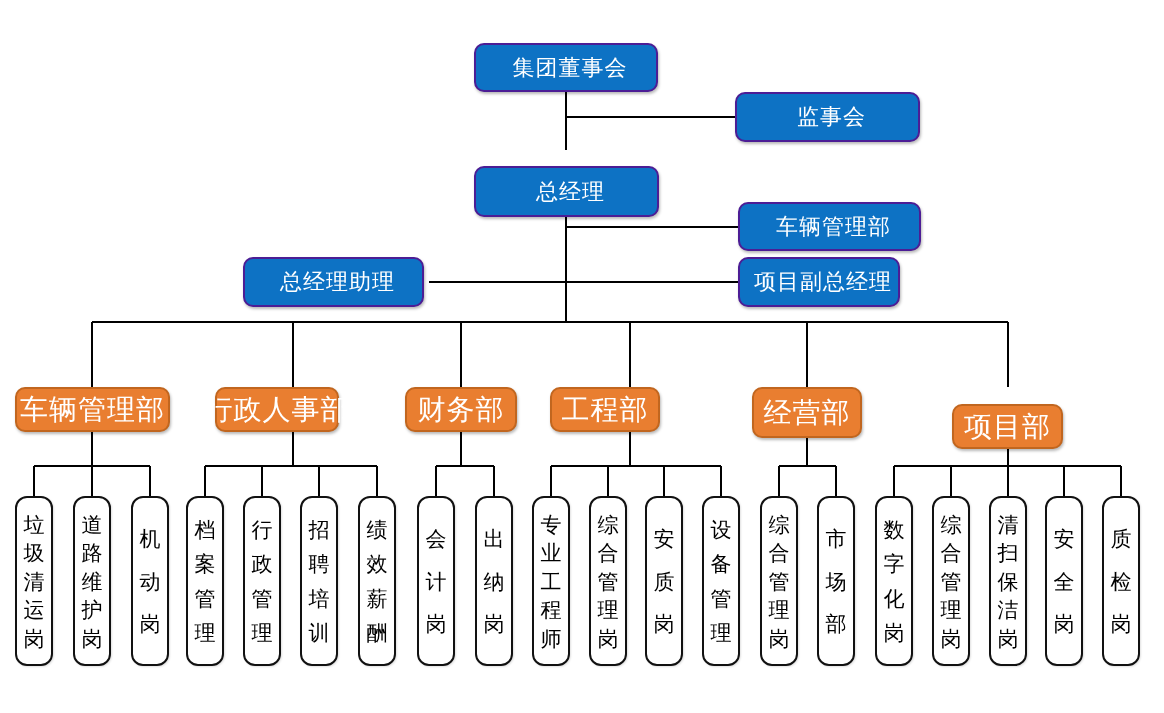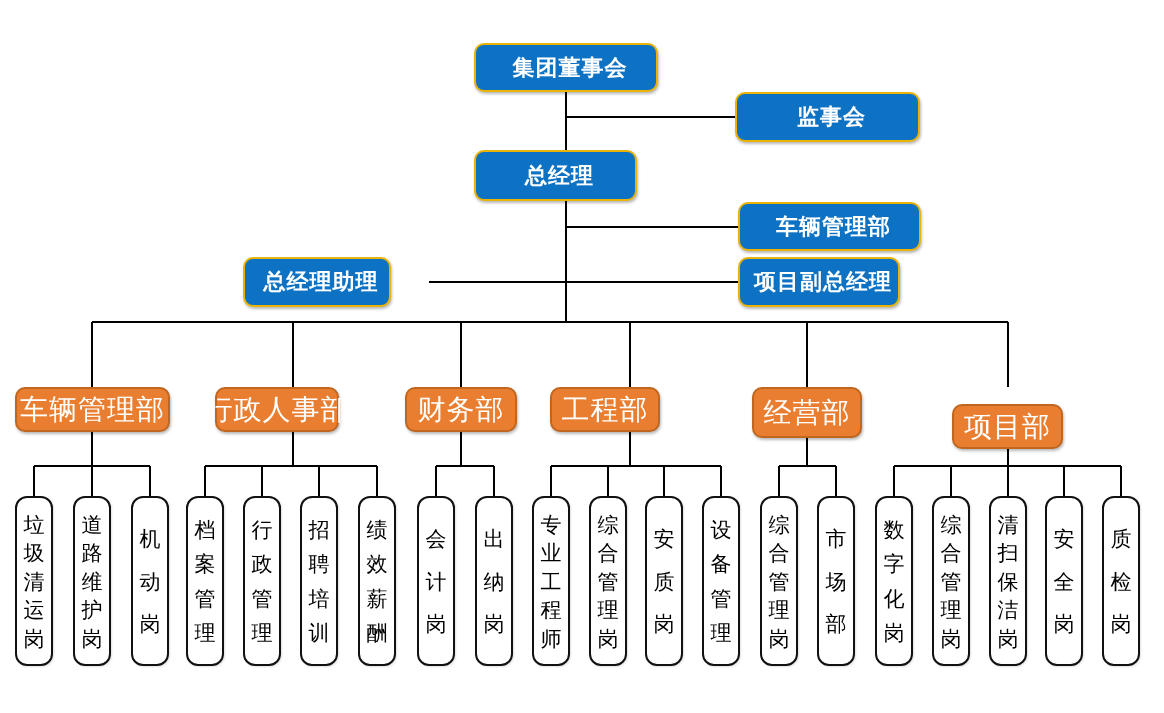--- a/index.html
+++ b/index.html
@@ -5,22 +5,22 @@
   * { margin:0; padding:0; box-sizing:border-box; }
   html,body { background:#ffffff; }
   body { font-family:"Liberation Sans", sans-serif; }
   .canvas { position:relative; width:1164px; height:713px; background:#ffffff; overflow:hidden; }
   .connectors { position:absolute; left:0; top:0; width:1164px; height:713px; }
   .node {
     position:absolute; display:flex; align-items:center; justify-content:center;
     text-align:center; white-space:nowrap;
   }
   .exec {
-    background:#0d72c4; border:2px solid #eab308; border-radius:10px;
-    color:#ffffff; font-size:22px; font-weight:700; letter-spacing:1px;
+    background:#0d72c4; border:2px solid #4c1d95; border-radius:10px;
+    color:#ffffff; font-size:22px; font-weight:400; letter-spacing:1px;
     box-shadow:1px 2px 3px rgba(0,0,0,0.28);
     padding-left:8px;
   }
   .dept {
     background:#e97e30; border:2px solid #c1661f; border-radius:10px;
     color:#ffffff; font-size:28px; font-weight:500; letter-spacing:1px;
     box-shadow:1px 2px 3px rgba(0,0,0,0.28);
   }
   .pos {
     background:#ffffff; border:2px solid #111111; border-radius:12px;
@@ -43,23 +43,23 @@
              M34 466 V496 M92 466 V496 M150 466 V496
              M205 466 V496 M262 466 V496 M319 466 V496 M377 466 V496
              M436 466 V496 M494 466 V496
              M551 466 V496 M608 466 V496 M664 466 V496 M721 466 V496
              M779 466 V496 M836 466 V496
              M894 466 V496 M951 466 V496 M1008 466 V496 M1064 466 V496 M1121 466 V496"></path>
   </svg>
 
   <div class="node exec" style="left:474px;top:43px;width:184px;height:49px">集团董事会</div>
   <div class="node exec" style="left:735px;top:92px;width:185px;height:50px">监事会</div>
-  <div class="node exec" style="left:474px;top:150px;width:163px;height:51px">总经理</div>
+  <div class="node exec" style="left:474px;top:166px;width:185px;height:51px">总经理</div>
   <div class="node exec" style="left:738px;top:202px;width:183px;height:49px">车辆管理部</div>
-  <div class="node exec" style="left:243px;top:257px;width:148px;height:50px">总经理助理</div>
+  <div class="node exec" style="left:243px;top:257px;width:181px;height:50px">总经理助理</div>
   <div class="node exec" style="left:738px;top:257px;width:162px;height:50px">项目副总经理</div>
 
   <div class="node dept" style="left:15px;top:387px;width:155px;height:45px">车辆管理部</div>
   <div class="node dept" style="left:215px;top:387px;width:124px;height:45px">行政人事部</div>
   <div class="node dept" style="left:405px;top:387px;width:112px;height:45px">财务部</div>
   <div class="node dept" style="left:550px;top:387px;width:110px;height:45px">工程部</div>
   <div class="node dept" style="left:752px;top:387px;width:110px;height:51px">经营部</div>
   <div class="node dept" style="left:952px;top:404px;width:111px;height:45px">项目部</div>
 
   <div class="node pos v-text" style="left:15px;top:496px;width:38px;height:170px">

